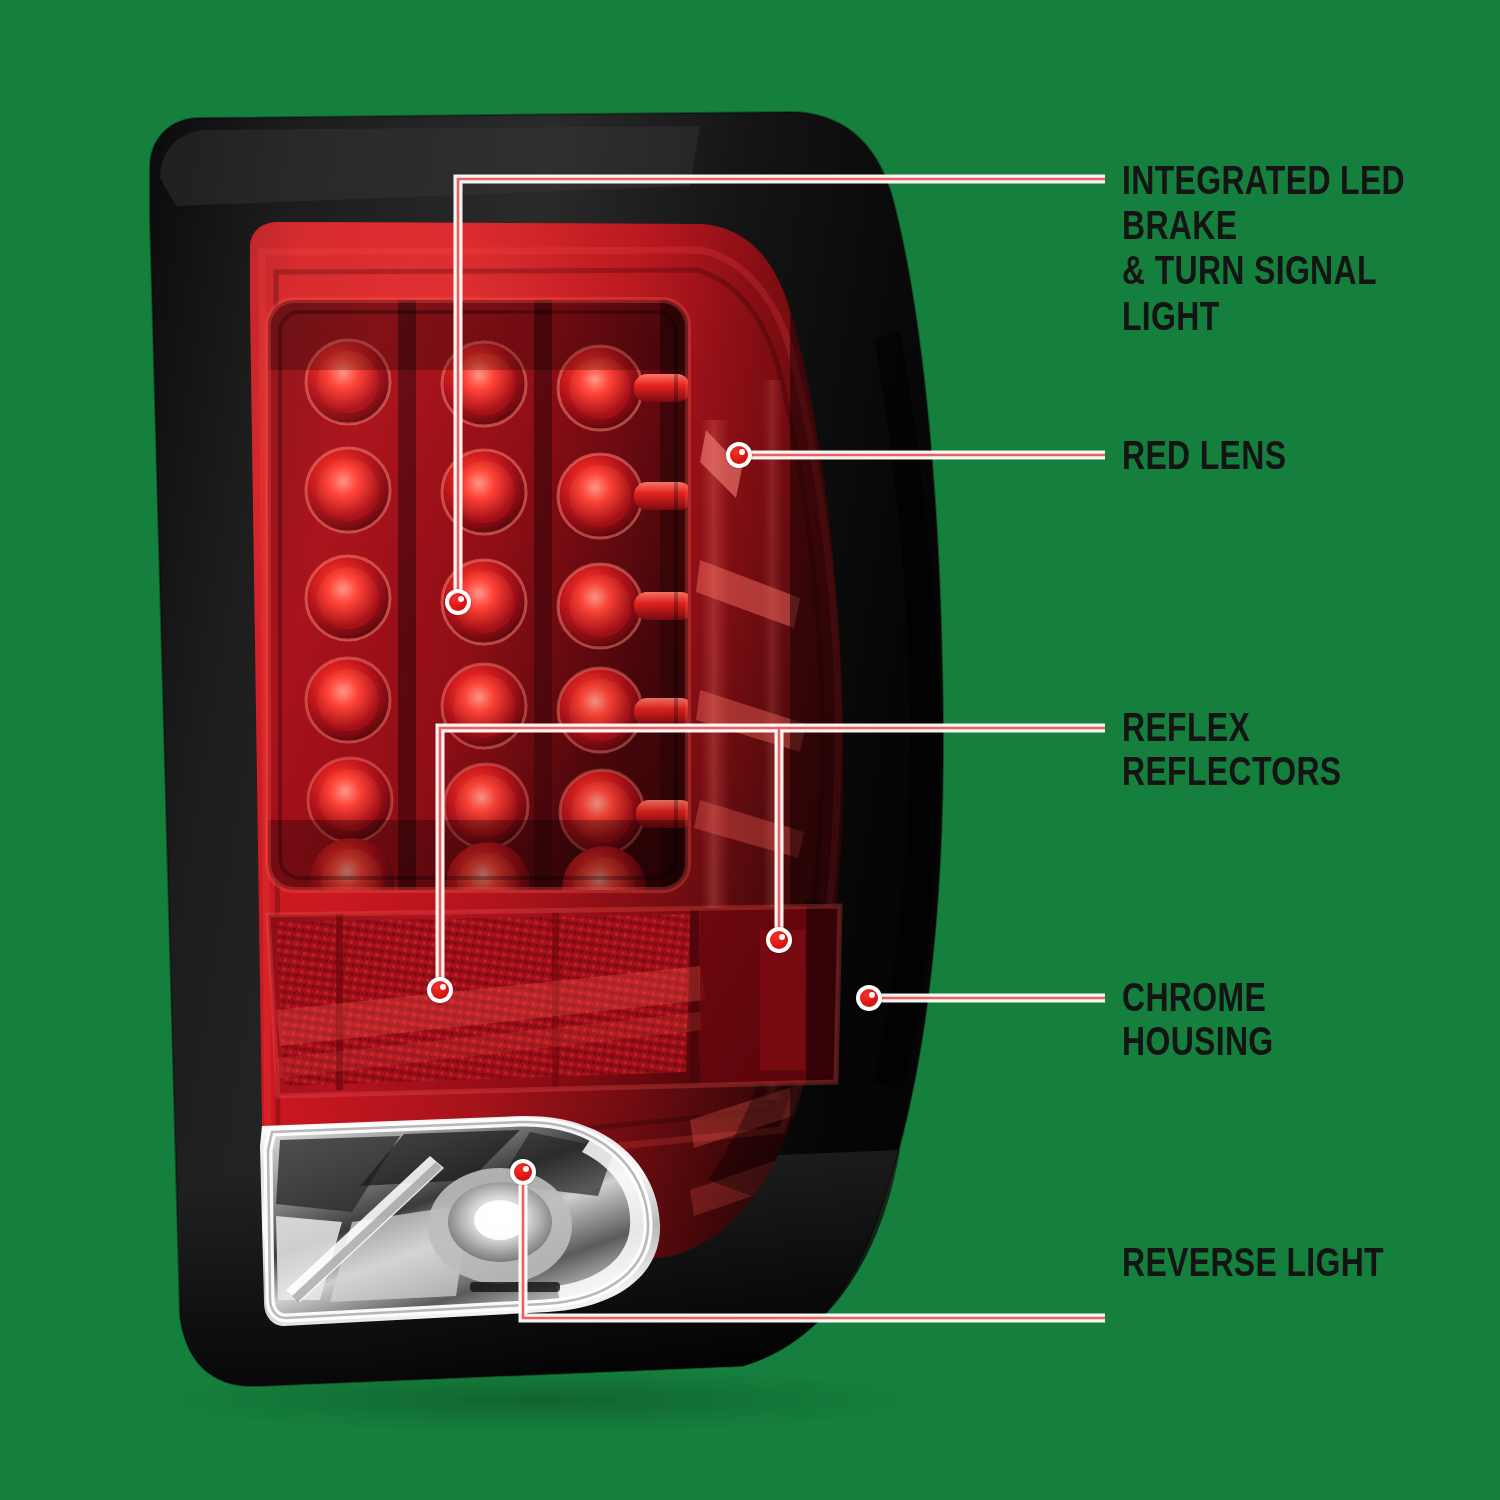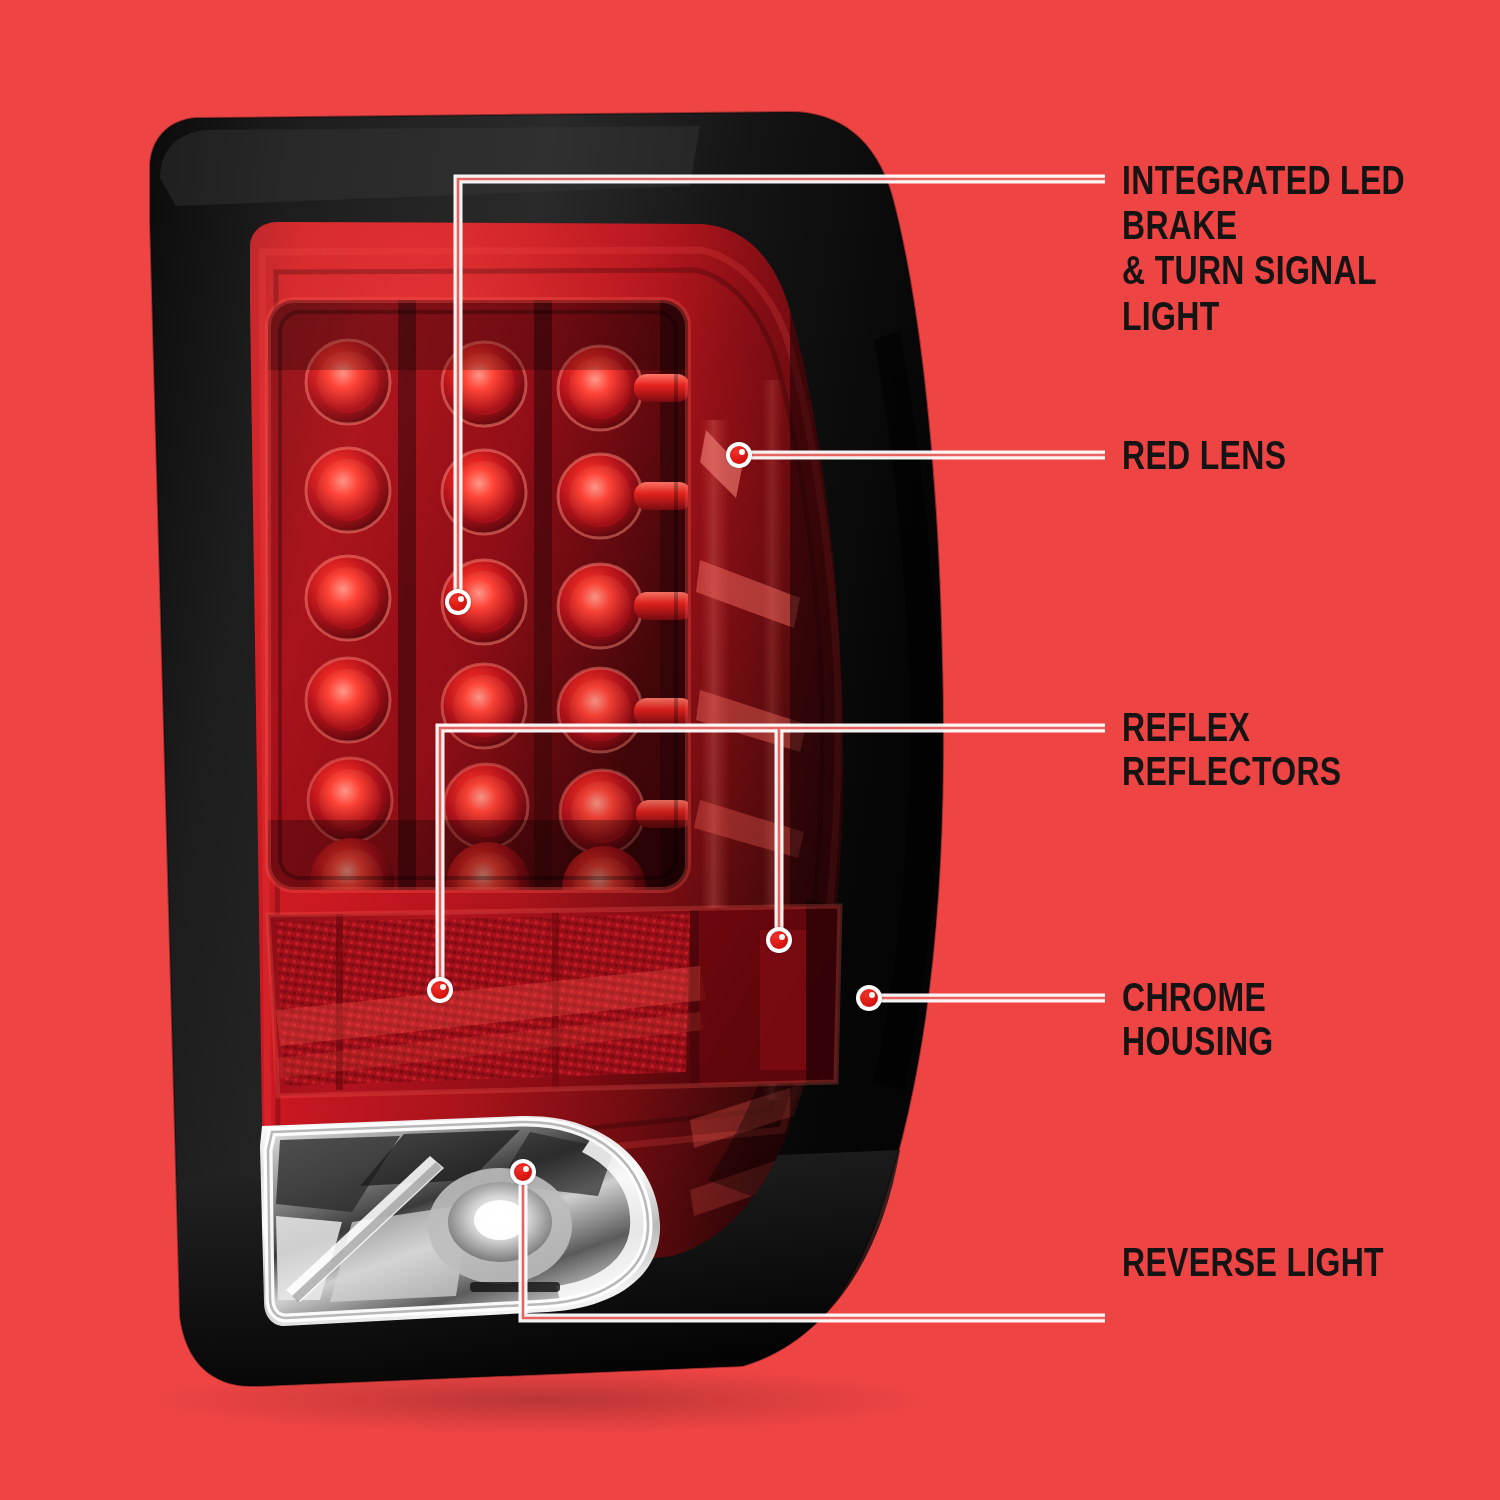--- a/index.html
+++ b/index.html
@@ -14,21 +14,21 @@
     position: relative;
     overflow: hidden;
     font-family: "Liberation Sans", sans-serif;
     -webkit-font-smoothing: antialiased;
   }
   #stage {
     position: absolute;
     inset: 0;
     width: 1500px;
     height: 1500px;
-    background: #ef4444;
+    background: #15803d;
   }
   .layer {
     position: absolute;
     inset: 0;
     width: 1500px;
     height: 1500px;
   }
   
   .callout-label {
     position: absolute;

